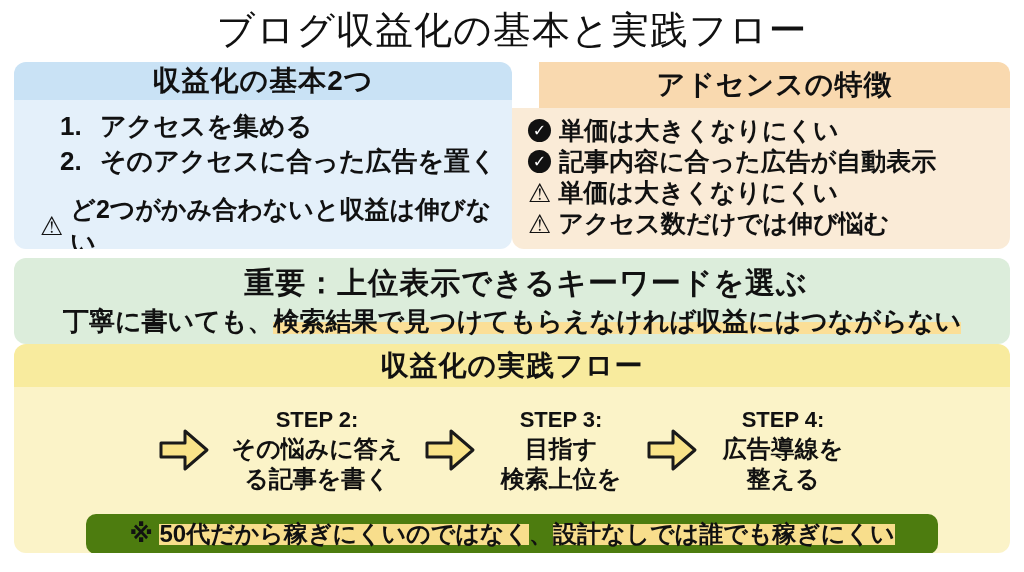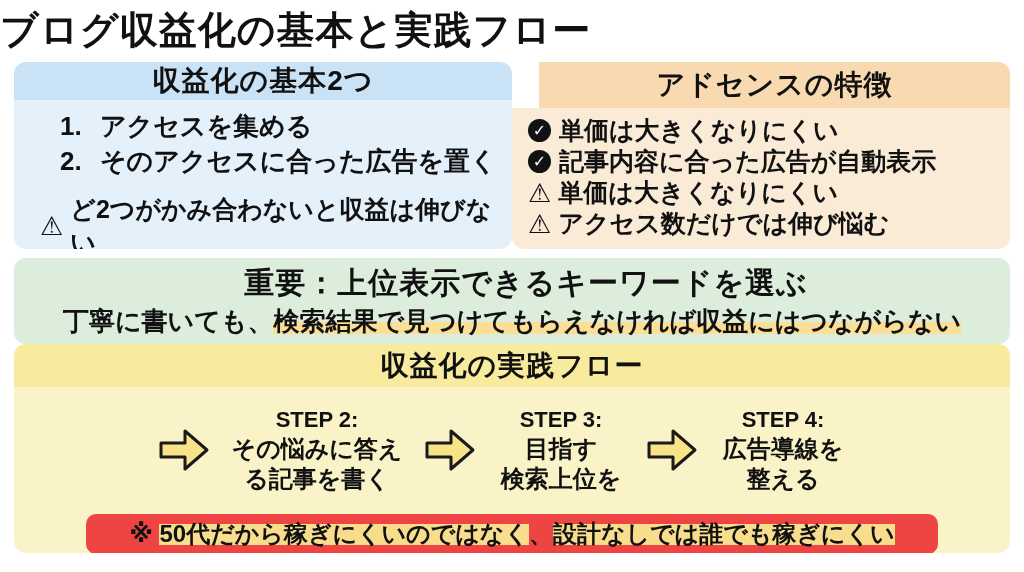--- a/index.html
+++ b/index.html
@@ -3,22 +3,23 @@
 <meta charset="utf-8">
 <style>
   * { margin: 0; padding: 0; box-sizing: border-box; }
   html, body { width: 1024px; height: 572px; overflow: hidden; }
   body {
     background: #ffffff;
     font-family: "Liberation Sans", "DejaVu Sans", sans-serif;
     color: #111111;
   }
   .page-title {
+    text-align: center;
     font-size: 38px;
-    font-weight: 700;
+    font-weight: 400;
     line-height: 52px;
     margin: 4px 0 6px;
     letter-spacing: 1px;
   }
   .side-margin { margin-left: 14px; margin-right: 14px; }
 
   .top-row { display: flex; height: 187px; }
   .card {
     flex: 1;
     border-radius: 12px;
@@ -126,21 +127,21 @@
   .flow-step.w2 { width: 212px; }
   .flow-step.w3 { width: 168px; }
   .flow-step.w4 { width: 168px; text-align: center; }
   .step-label { font-size: 22px; font-weight: 800; line-height: 28px; }
   .step-line  { font-size: 24px; font-weight: 800; line-height: 30px; }
   .flow-arrow { width: 54px; flex: 0 0 auto; display: flex; align-items: center; justify-content: center; }
 
   .flow-note {
     margin: 7px auto 0;
     width: 852px;
-    background: #ef4444;
+    background: #4d7c0f;
     border-radius: 10px;
     text-align: center;
     font-size: 24px;
     font-weight: 800;
     line-height: 28px;
     padding: 6px 10px;
   }
   .hl-marker2 {
     background: linear-gradient(to bottom,
       rgba(0,0,0,0) 16%, #f8de8c 16%, #f8de8c 92%, rgba(0,0,0,0) 92%);

